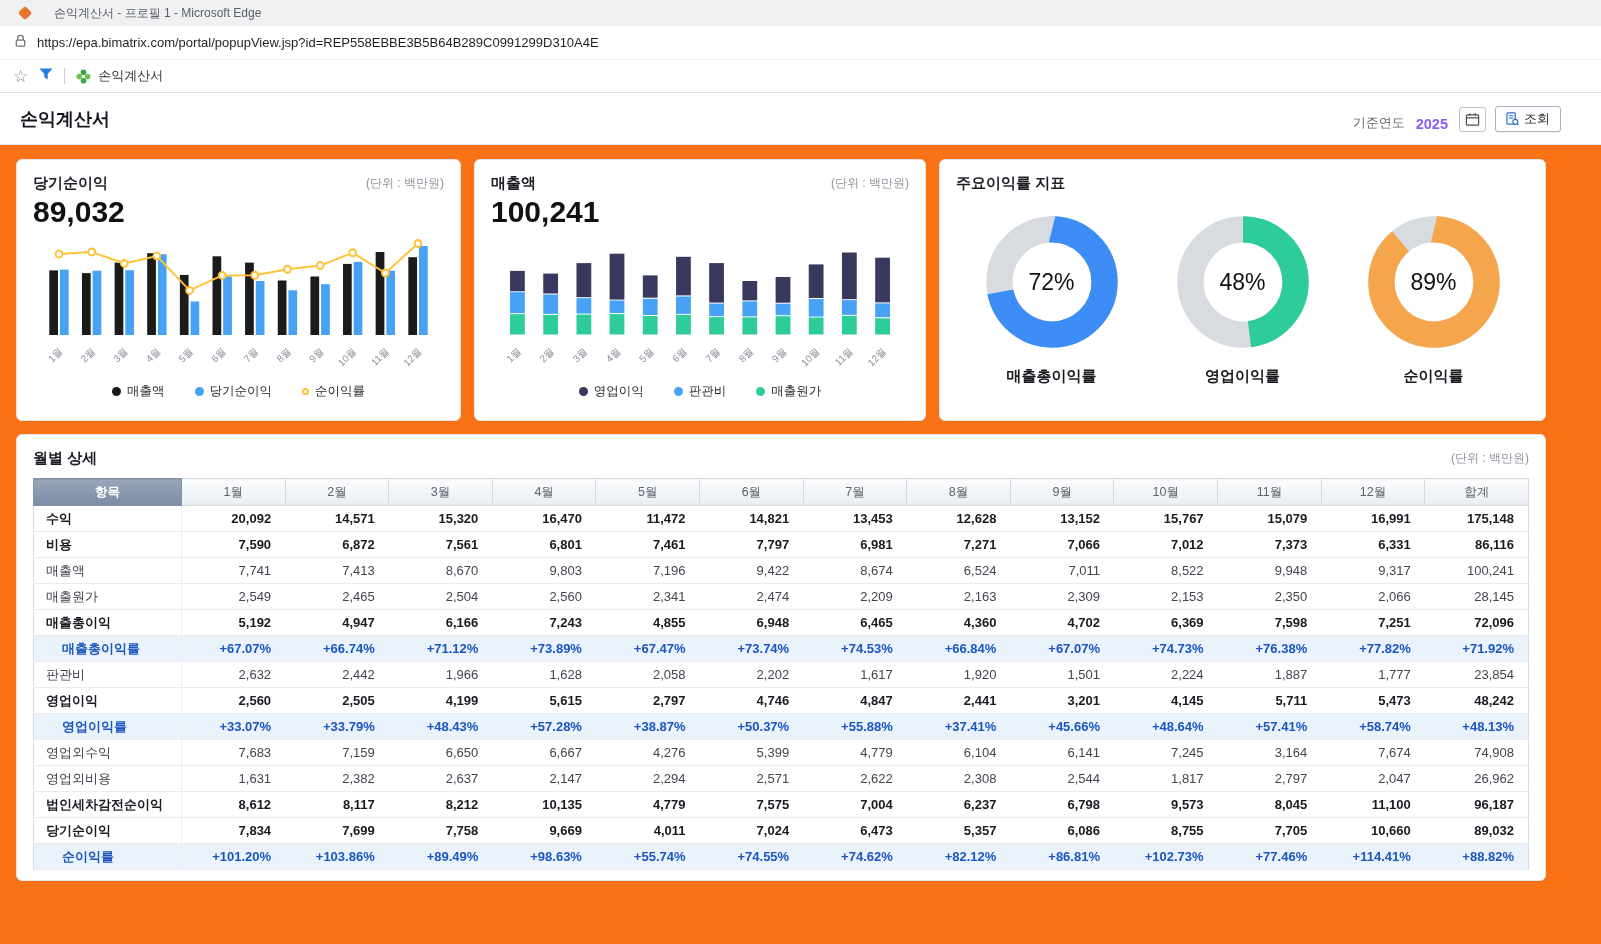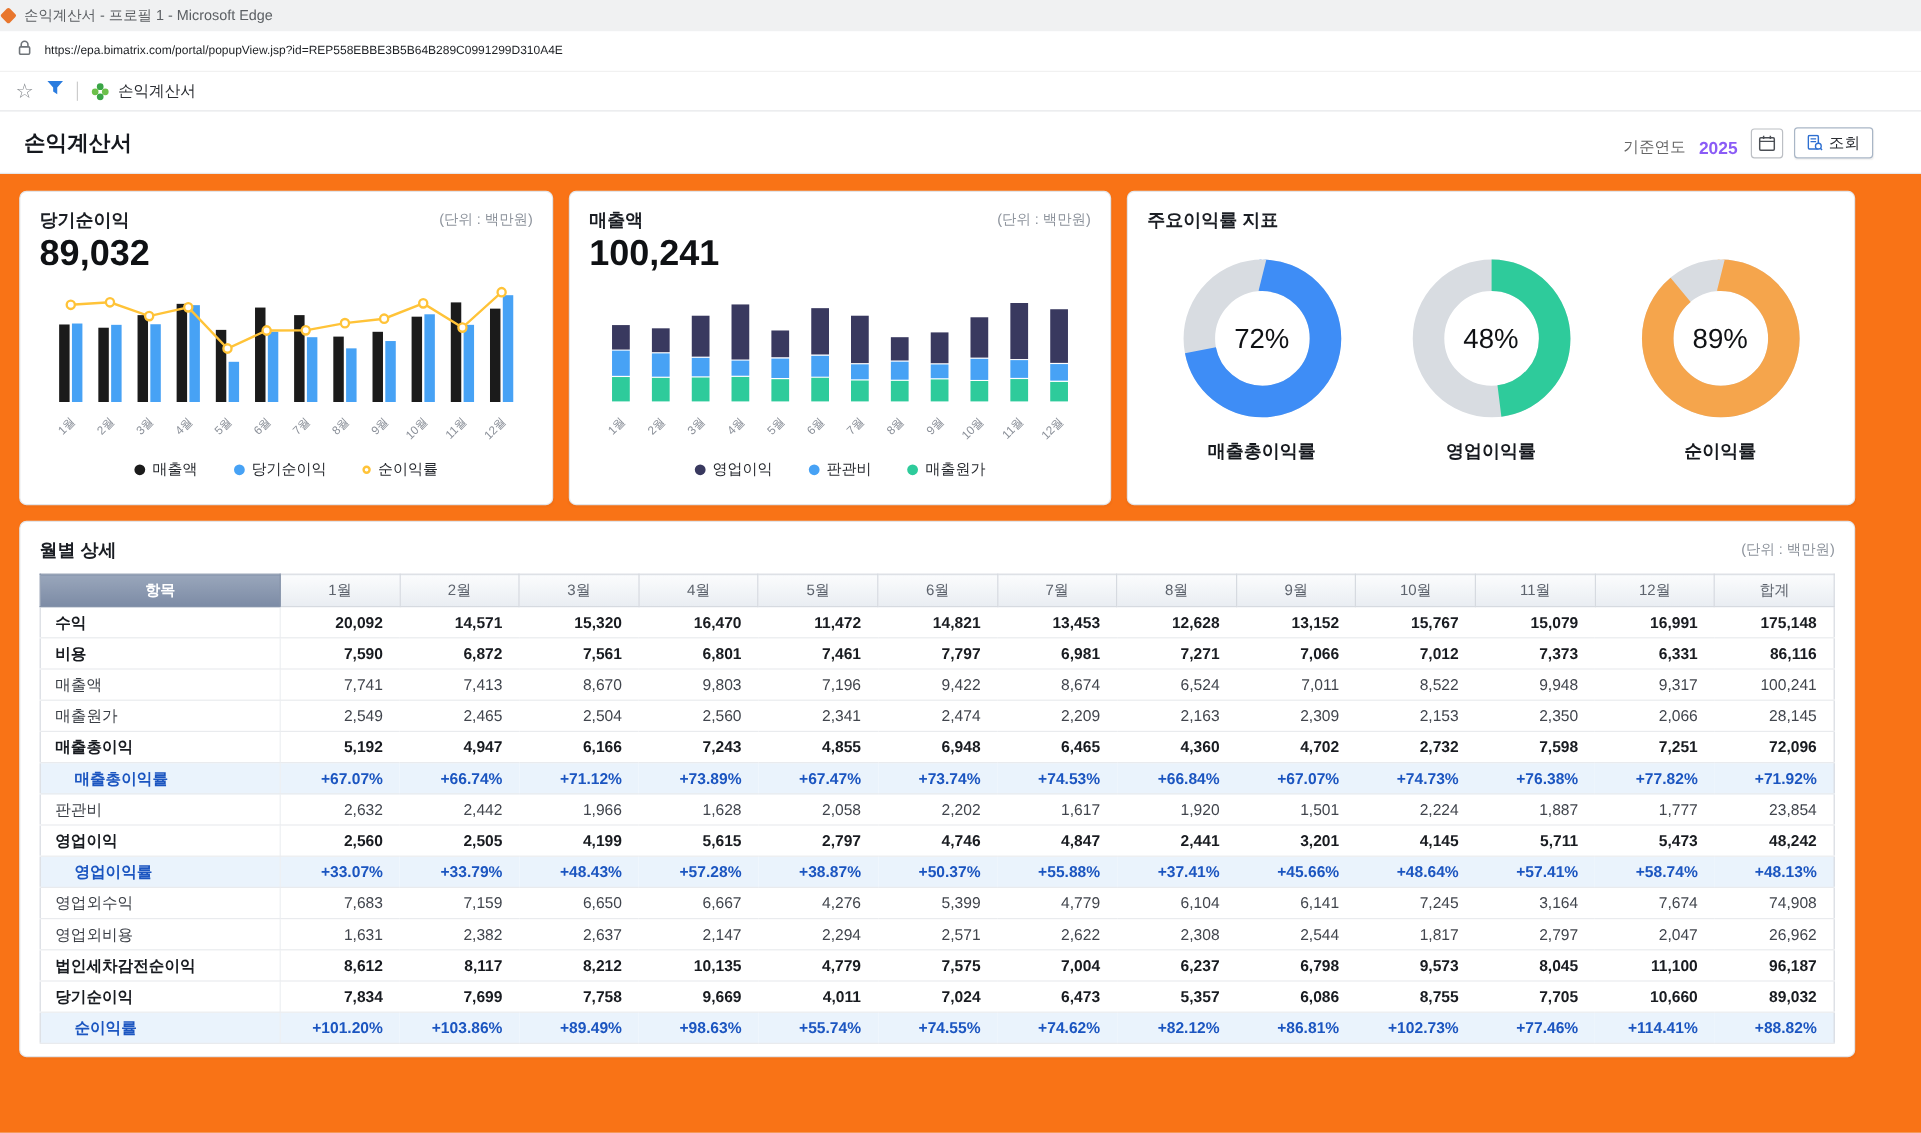--- a/index.html
+++ b/index.html
@@ -1,24 +1,24 @@
 <!DOCTYPE html>
 <html><head>
 <meta charset="utf-8">
 <style>
   *{margin:0;padding:0;box-sizing:border-box}
   html,body{width:1601px;height:944px}
   body{font-family:"Liberation Sans","DejaVu Sans",sans-serif;background:#eef0f2;display:flex;flex-direction:column;overflow:hidden}
 
   
-  .titlebar{height:26px;background:#f0f1f2;display:flex;align-items:center;gap:8px;padding:0 2px;flex:none}
+  .titlebar{height:26px;background:#f0f1f2;display:flex;align-items:center;gap:24px;padding:0 20px;flex:none}
   .favicon{width:10px;height:10px;background:#e8762d;transform:rotate(45deg);border-radius:2px;flex:none}
   .title-text{font-size:12px;color:#5c6064}
   .urlbar{height:34px;background:#fff;display:flex;align-items:center;gap:9px;padding:0 13px;flex:none;border-bottom:1px solid #f1f1f1}
-  .url-text{font-size:10px;color:#1d2024}
+  .url-text{font-size:13px;color:#1d2024}
   .bookmarks{height:33px;background:#fff;display:flex;align-items:center;gap:11px;padding:0 13px;border-bottom:1px solid #dfe1e4;flex:none}
   .star{font-size:17px;color:#85898e;line-height:1}
   .vdiv{width:1px;height:16px;background:#ccc}
   .bm-item{display:flex;align-items:center;gap:7px;font-size:13px;color:#2b2e33;cursor:pointer}
 
   
   .pagehead{height:52px;background:#fff;display:flex;align-items:center;justify-content:space-between;padding:0 40px 0 20px;border-bottom:1px solid #e6e7e9;flex:none}
   .page-title{font-size:18px;font-weight:bold;color:#15181e}
   .controls{display:flex;align-items:flex-end;gap:9px}
   .year-label{font-size:13px;color:#666}
@@ -48,21 +48,21 @@
   .donuts{display:flex;justify-content:space-around;margin-top:16px}
   .donut-item{display:flex;flex-direction:column;align-items:center}
   .donut-wrap{position:relative;width:146px;height:146px}
   .donut-pct{position:absolute;inset:0;display:flex;align-items:center;justify-content:center;font-size:23px;font-weight:normal;color:#0f1114}
   .donut-label{margin-top:12px;font-size:15px;font-weight:bold;color:#16191e}
 
   
   .table-card{margin-top:13px;padding:14px 16px 10px}
   table{width:100%;border-collapse:collapse;table-layout:fixed;margin-top:10px;border:1px solid #d6dae0}
   thead th{height:27px;font-size:12.5px;font-weight:normal;color:#5d636d;background:linear-gradient(#fbfcfd,#e9edf2);border:1px solid #d6dae0;text-align:center}
-  thead th.item-col{width:200px;background:linear-gradient(#99a6bb,#7c8ba5);color:#fff;font-weight:bold;border-color:#8492a9}
+  thead th.item-col{width:148px;background:linear-gradient(#99a6bb,#7c8ba5);color:#fff;font-weight:bold;border-color:#8492a9}
   tbody td{height:26px;font-size:13px;color:#41454d;border-bottom:1px solid #e9ebee;text-align:right;padding-right:14px;white-space:nowrap}
   tbody td.label{text-align:left;padding-left:12px;padding-right:4px;border-right:1px solid #edeff2;color:#3a3e45}
   tr.bold td{font-weight:bold;color:#181b20}
   tr.pct td{background:#eaf3fc;color:#1b55c0;font-weight:bold}
   tr.pct td.label{padding-left:28px;color:#1b55c0}
 </style>
 </head>
 <body>
 
 <div class="titlebar">
@@ -397,21 +397,21 @@
             <td class="label">매출총이익</td>
             <td>5,192</td>
             <td>4,947</td>
             <td>6,166</td>
             <td>7,243</td>
             <td>4,855</td>
             <td>6,948</td>
             <td>6,465</td>
             <td>4,360</td>
             <td>4,702</td>
-            <td>2,732</td>
+            <td>6,369</td>
             <td>7,598</td>
             <td>7,251</td>
             <td>72,096</td>
           </tr>
           <tr class="pct">
             <td class="label">매출총이익률</td>
             <td>+67.07%</td>
             <td>+66.74%</td>
             <td>+71.12%</td>
             <td>+73.89%</td>

